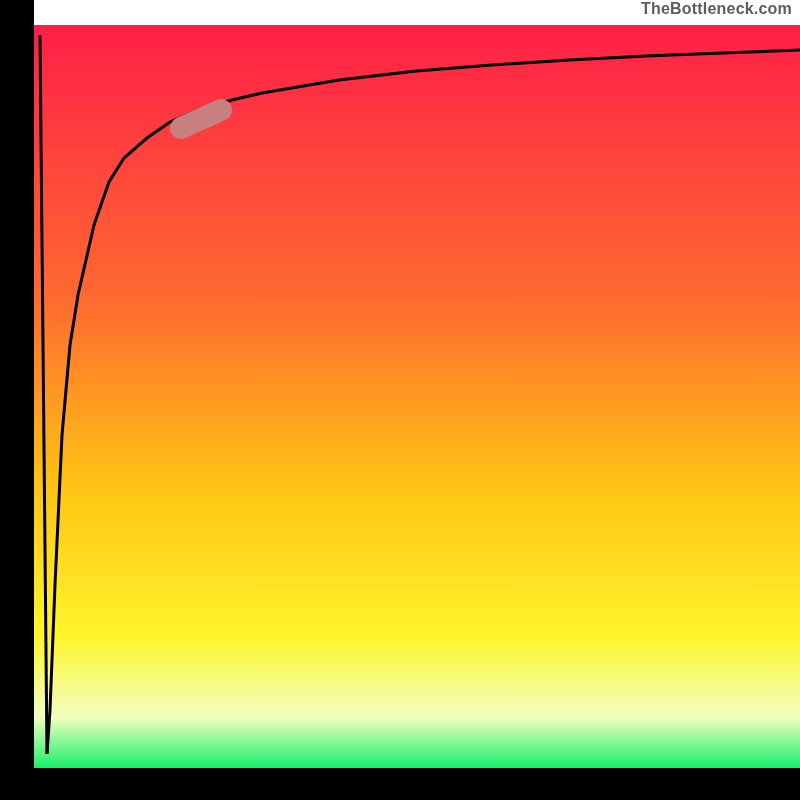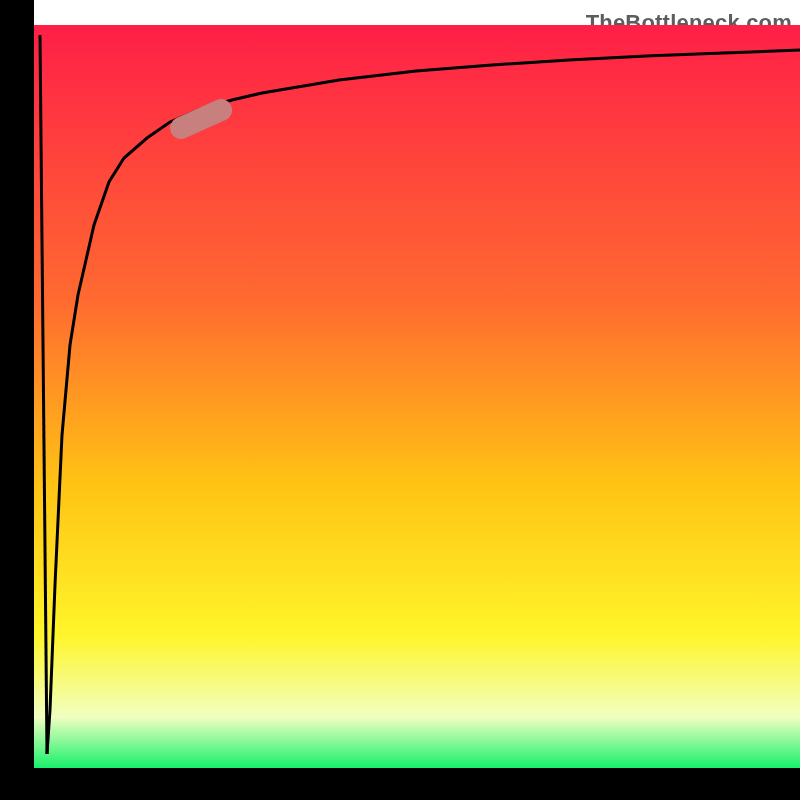--- a/index.html
+++ b/index.html
@@ -11,23 +11,23 @@
     overflow: hidden;
     font-family: Arial, Helvetica, sans-serif;
   }
   .wrap {
     position: relative;
     width: 800px;
     height: 800px;
   }
   .brand {
     position: absolute;
-    top: 10px;
+    top: 0;
     right: 8px;
-    font-size: 22px;
+    font-size: 16px;
     font-weight: 600;
     color: #5d5d5d;
     letter-spacing: 0.2px;
   }
   svg.chart {
     position: absolute;
     top: 0;
     left: 0;
     width: 800px;
     height: 800px;

